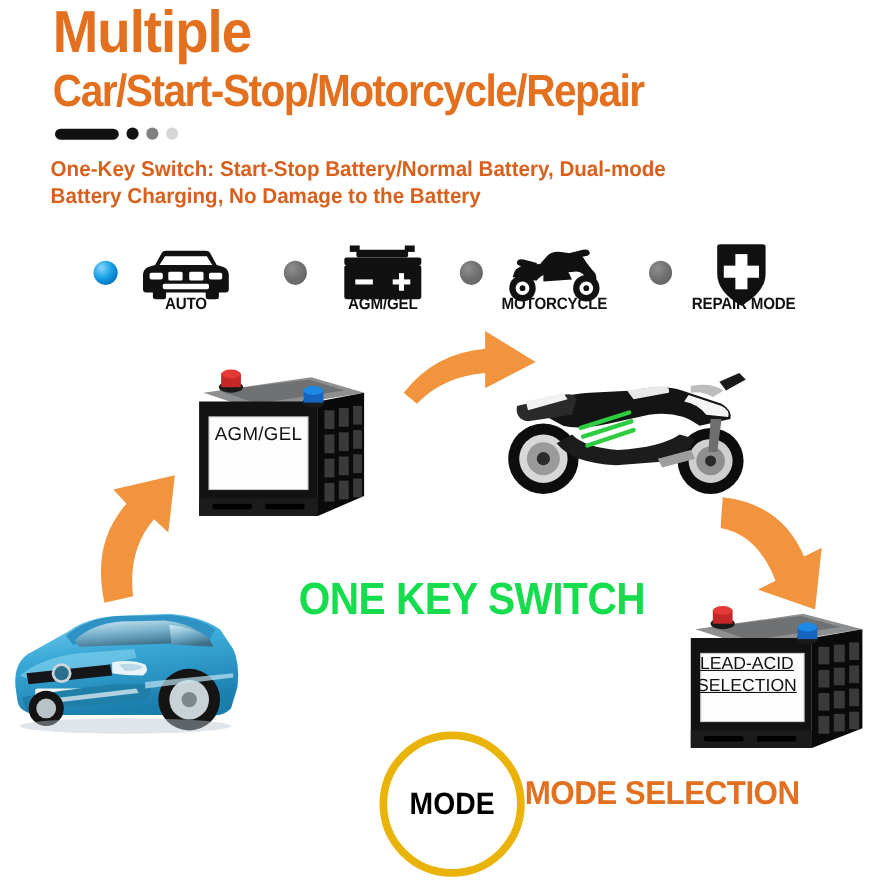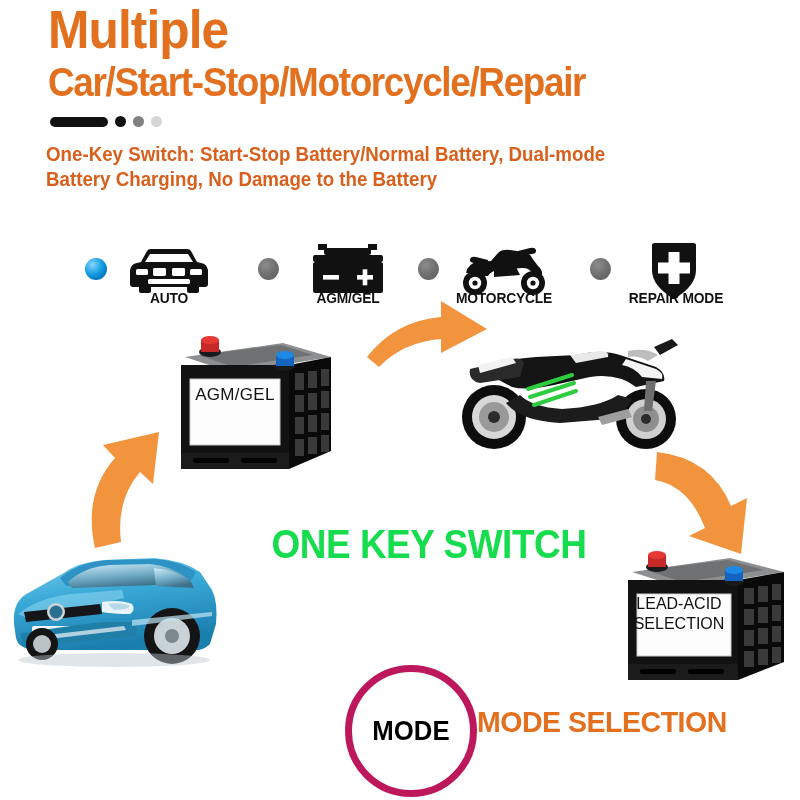--- a/index.html
+++ b/index.html
@@ -33,21 +33,21 @@
 
   
   .sub{
     position:absolute;left:46px;top:142px;width:720px;
     color:#D8601C;font-size:19.5px;line-height:25px;font-weight:bold;
     transform:scaleX(0.96);transform-origin:left top;
   }
   .sub div{white-space:nowrap;}
 
   
-  .modes{position:absolute;left:0;top:236px;width:800px;height:90px;}
+  .modes{position:absolute;left:0;top:215px;width:800px;height:90px;}
   .led{position:absolute;border-radius:50%;}
   .led-on{
     width:22px;height:22px;
     background:radial-gradient(circle at 34% 30%, #8ad4f7 0%, #19a3e6 42%, #0579c4 72%, #0462a4 100%);
   }
   .led-off{
     width:21px;height:22px;border-radius:50%;
     background:radial-gradient(circle at 36% 32%, #8d8d8d 0%, #6f6f6f 50%, #5e5e5e 100%);
   }
   .mlabel{
@@ -61,21 +61,21 @@
   .onekey{
     position:absolute;left:255px;top:524px;width:330px;text-align:center;
     color:#15DD4E;font-size:41px;line-height:41px;font-weight:bold;
     letter-spacing:-0.5px;transform:scaleX(0.9);transform-origin:center top;
     white-space:nowrap;
   }
 
   
   .mode-badge{
     position:absolute;left:345px;top:665px;width:118px;height:118px;
-    border:7px solid #be185d;border-radius:50%;
+    border:7px solid #eab308;border-radius:50%;
     display:flex;align-items:center;justify-content:center;
   }
   .mode-badge-txt{
     font-size:28px;font-weight:bold;color:#000;letter-spacing:0px;
     transform:scaleX(0.92);
   }
   .mode-sel{
     position:absolute;left:477px;top:705px;
     font-size:30px;font-weight:bold;color:#E2701F;
     letter-spacing:-0.5px;transform:scaleX(0.95);transform-origin:left top;
@@ -325,21 +325,21 @@
     <rect x="16" y="122" width="110" height="16" fill="#1b1b1b"></rect>
     <rect x="28" y="127" width="36" height="5" rx="2" fill="#000"></rect>
     <rect x="76" y="127" width="36" height="5" rx="2" fill="#000"></rect>
     <ellipse cx="45" cy="25" rx="11" ry="5" fill="#1a1a1a"></ellipse>
     <rect x="36" y="13" width="18" height="12" fill="#c62828"></rect>
     <ellipse cx="45" cy="13" rx="9" ry="4" fill="#e53935"></ellipse>
     <ellipse cx="122" cy="39" rx="10" ry="5" fill="#1a1a1a"></ellipse>
     <rect x="113" y="28" width="18" height="11" fill="#1565c0"></rect>
     <ellipse cx="122" cy="28" rx="9" ry="4" fill="#1e88e5"></ellipse>
   </svg>
-  <div class="batt-label-txt" style="left:630px;top:594px;width:98px;font-size:16px;line-height:20px;">
+  <div class="batt-label-txt" style="left:630px;top:594px;width:98px;font-size:16px;line-height:20px;text-decoration:underline;">
     <div>LEAD-ACID</div>
     <div>SELECTION</div>
   </div>
 
   <div class="onekey">ONE KEY SWITCH</div>
 
   <div class="mode-badge">
     <span class="mode-badge-txt">MODE</span>
   </div>
   <div class="mode-sel">MODE SELECTION</div>

